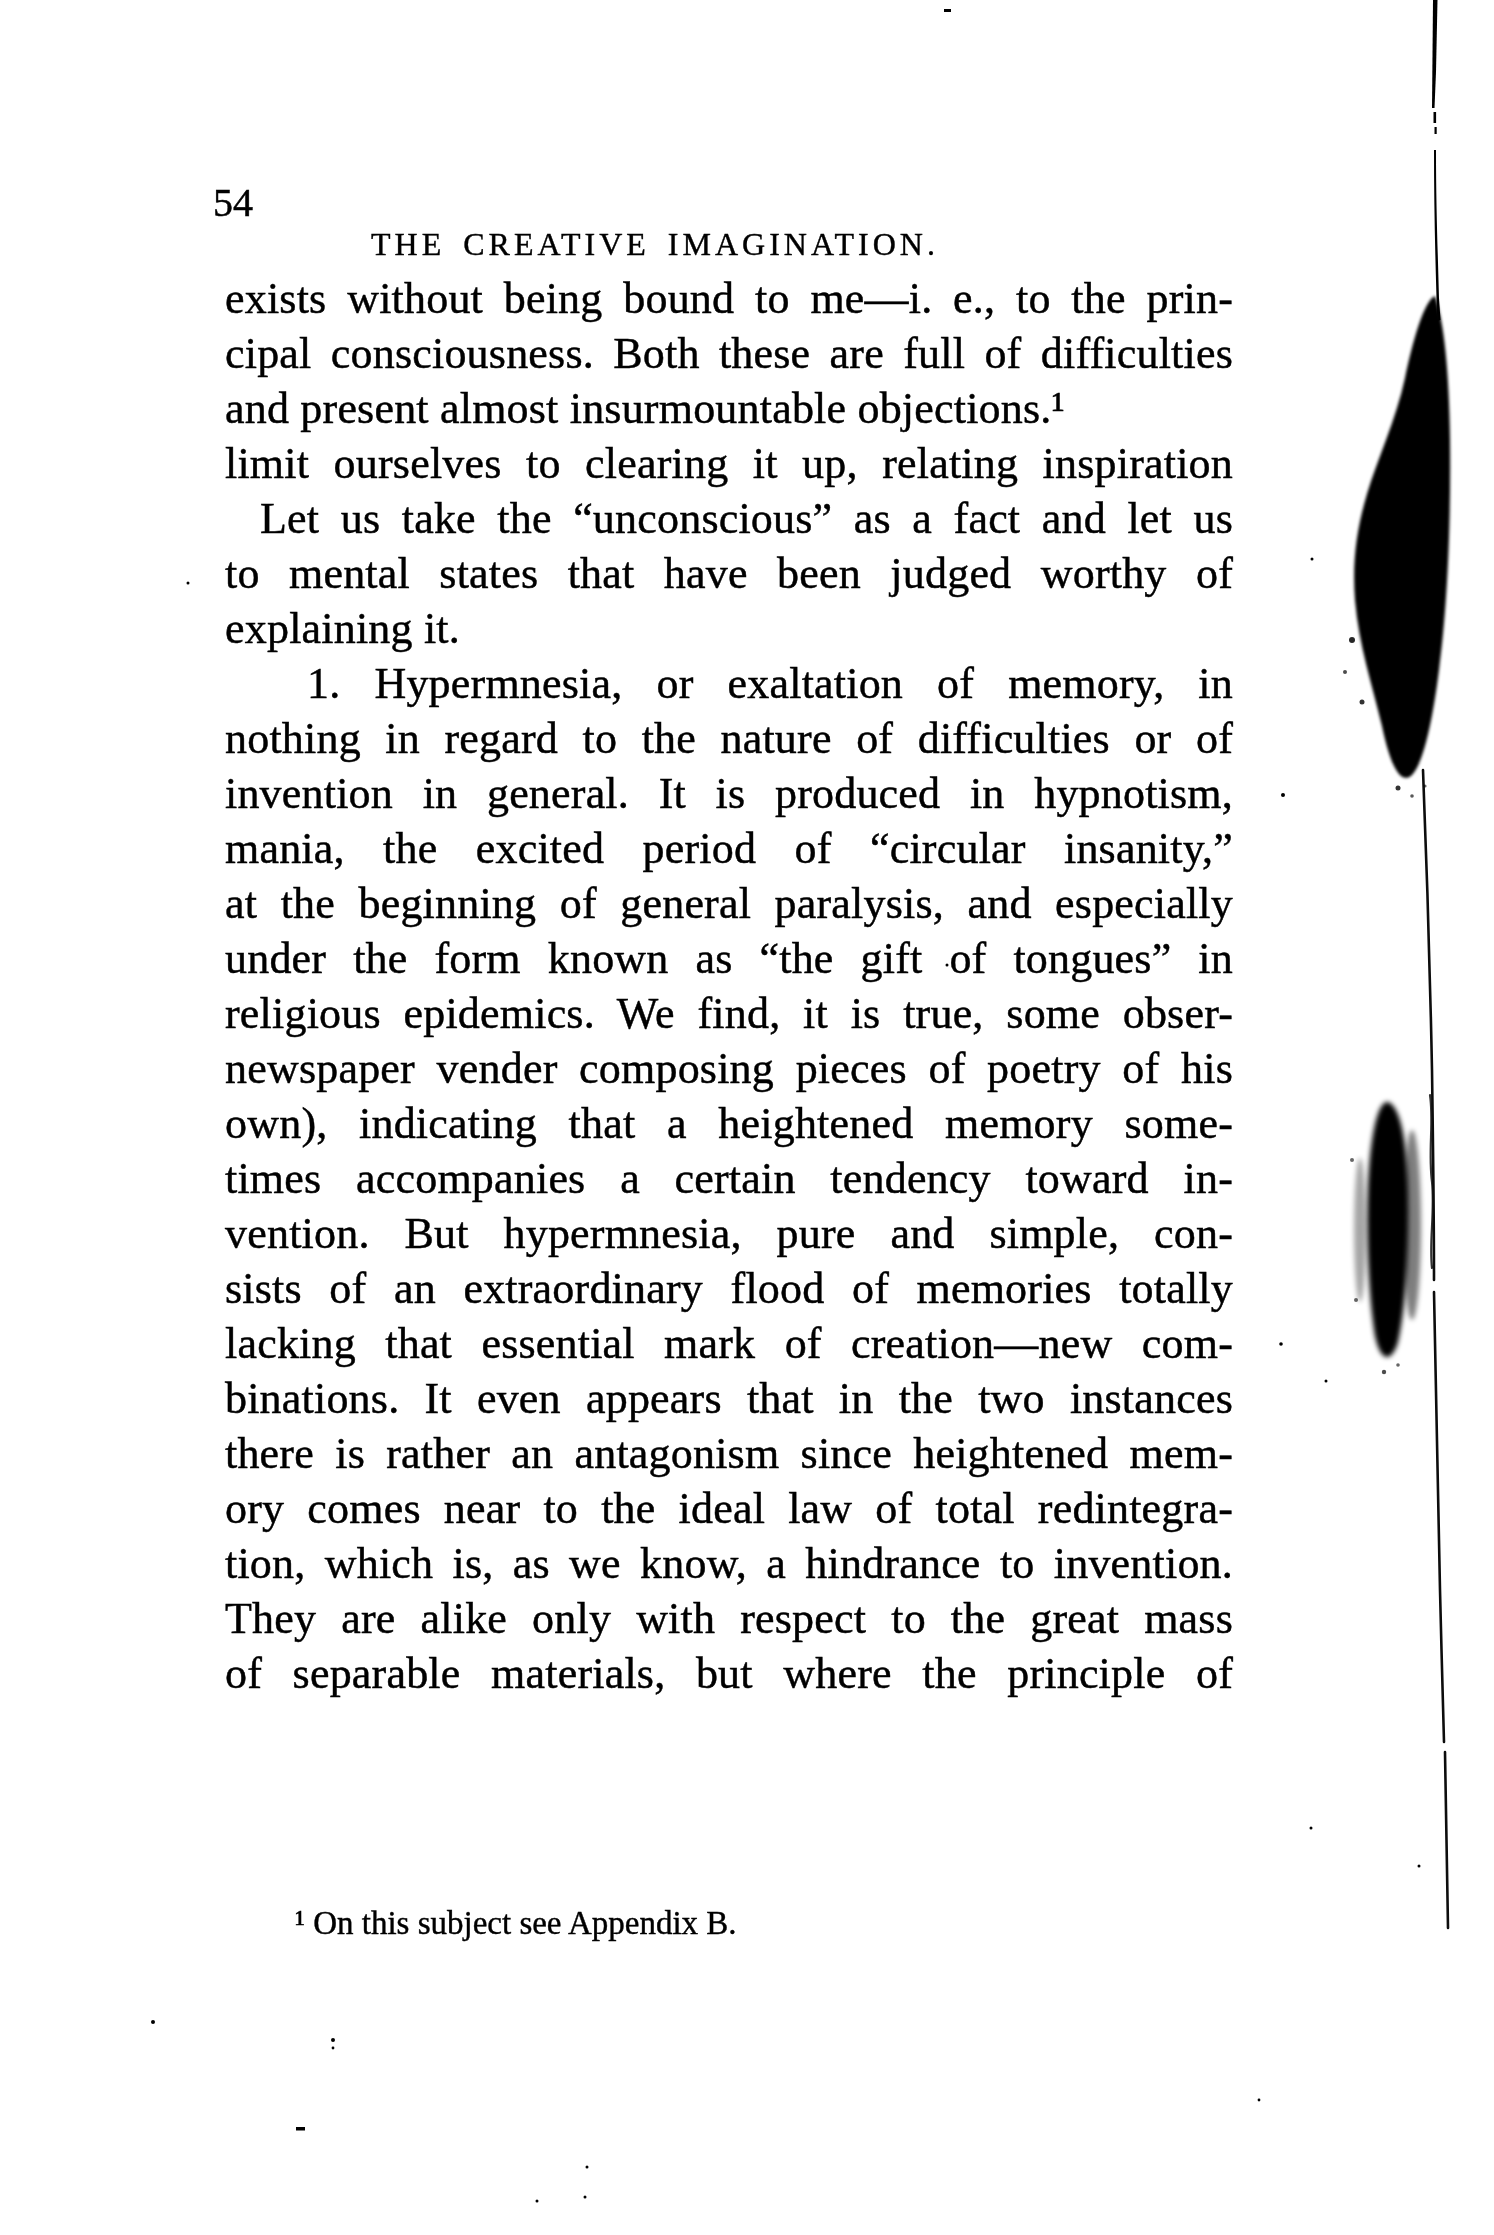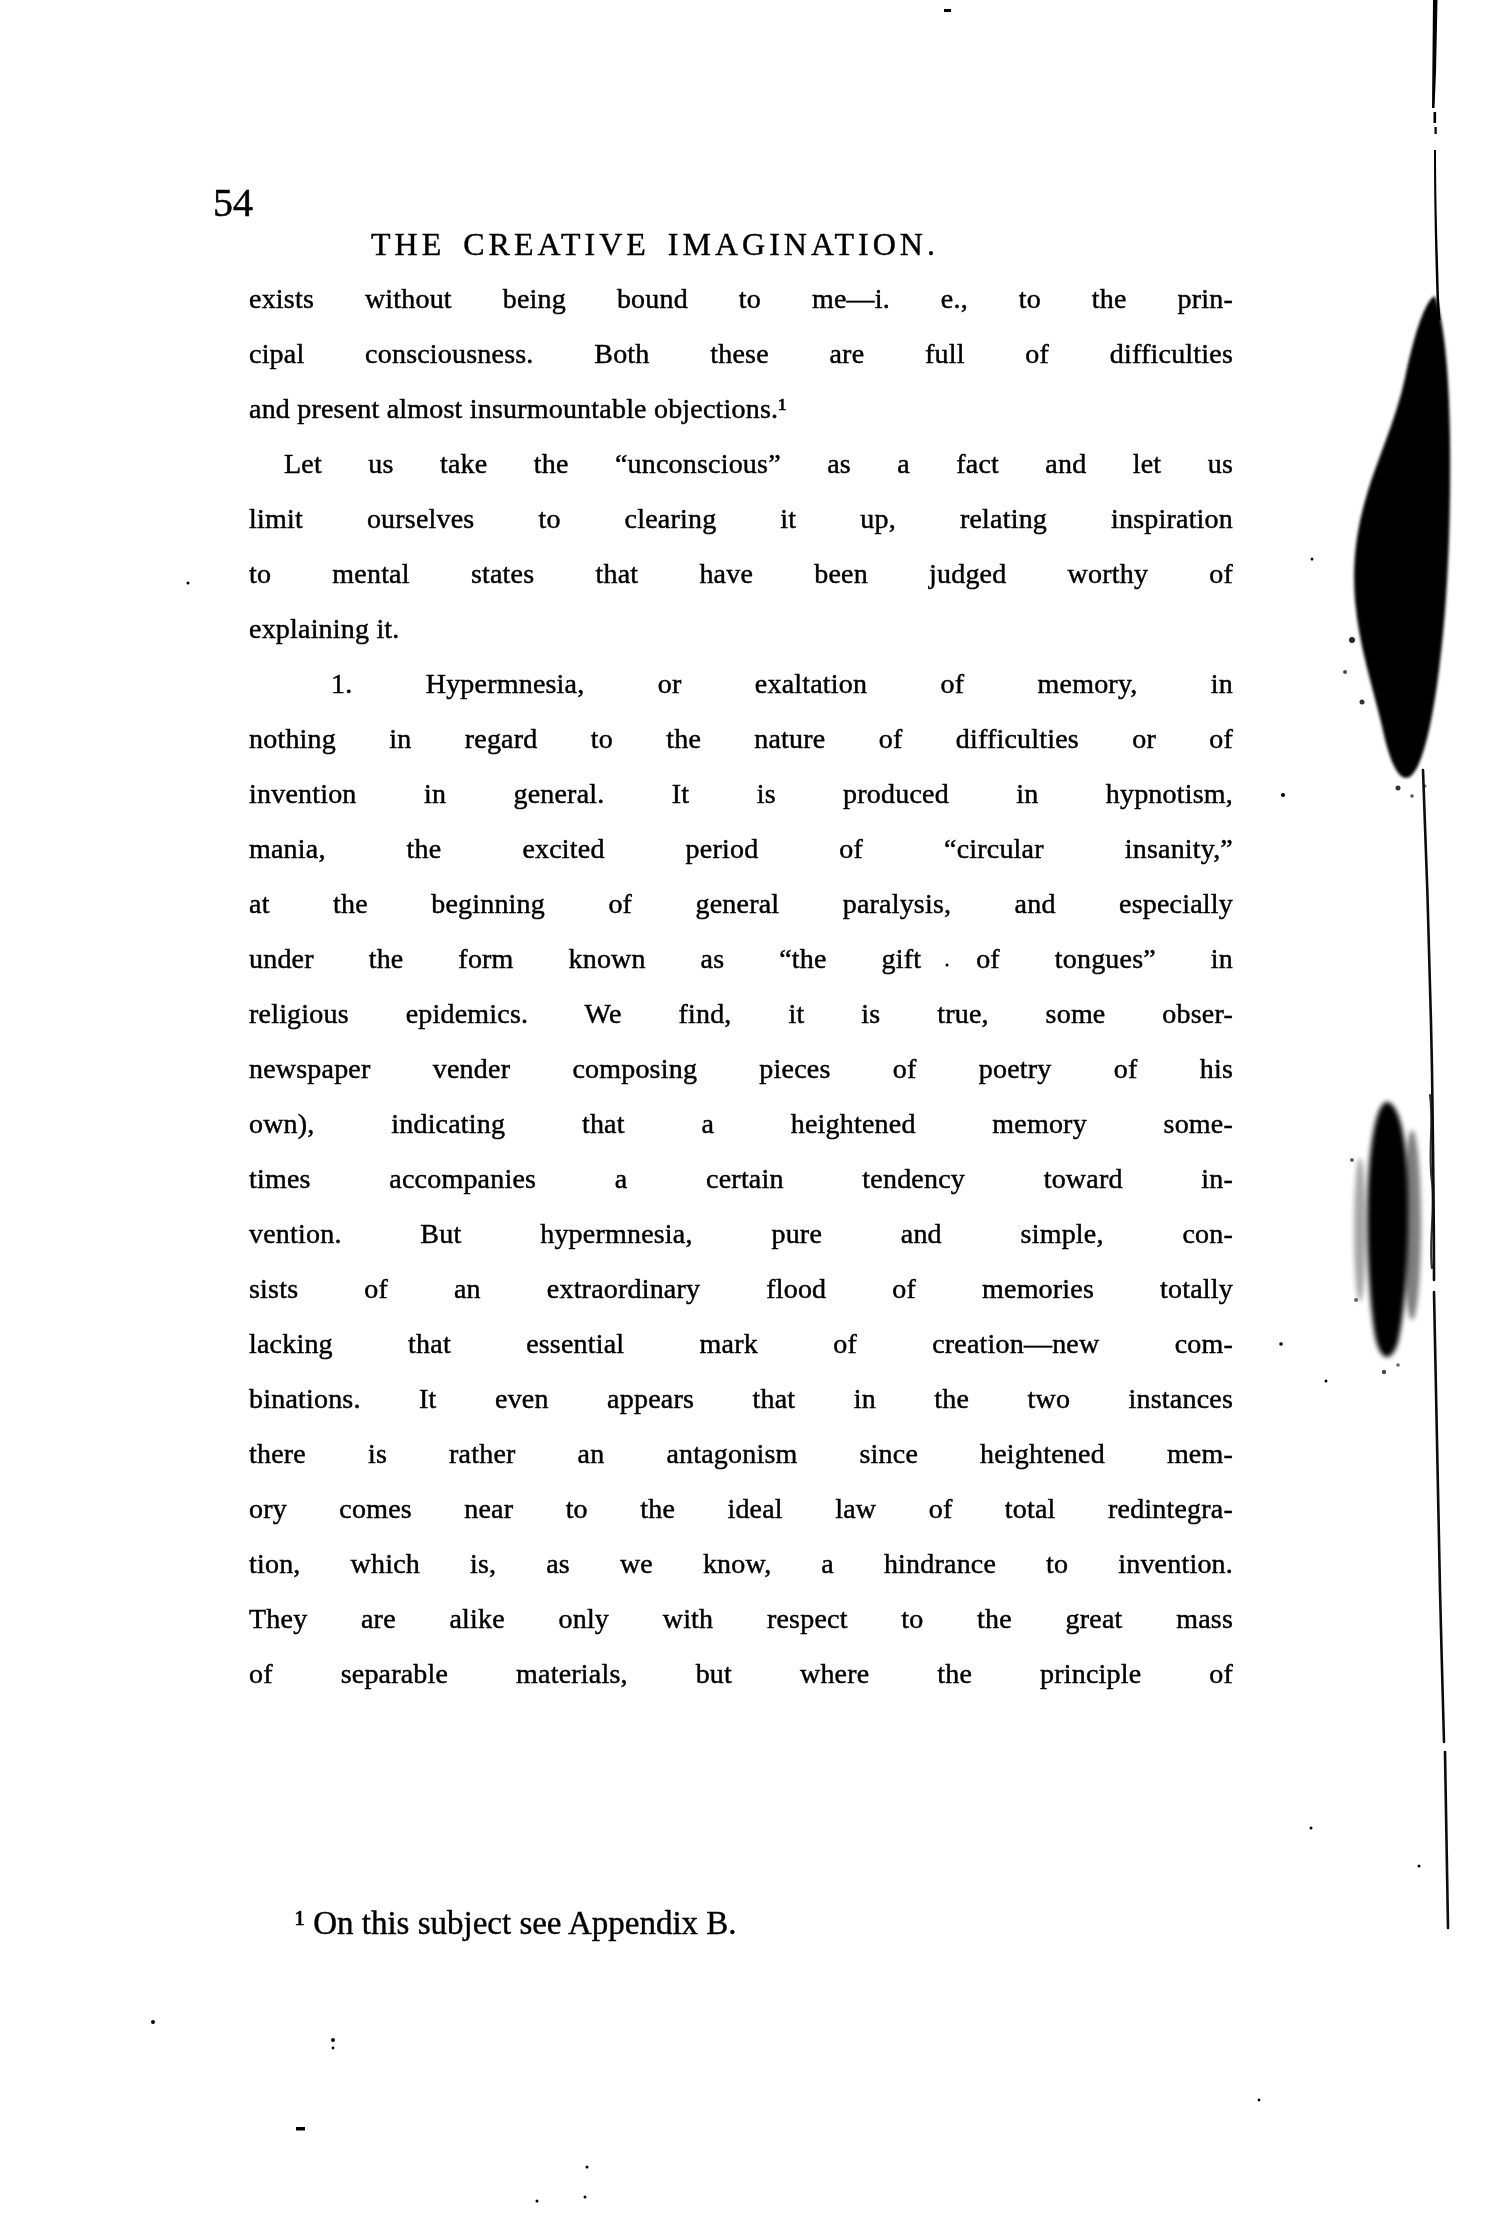--- a/index.html
+++ b/index.html
@@ -36,26 +36,25 @@
   .text-block{
     position:absolute;
     left:225px;
     top:271px;
     width:1008px;
     -webkit-text-stroke:0.45px #000;
   }
   .line{
     height:55px;
     line-height:55px;
-    font-size:28px;
+    font-size:44px;
     white-space:nowrap;
     text-align:justify;
     text-align-last:justify;
     letter-spacing:0.2px;
-    margin-left:24px;
   }
   .line.last{ text-align-last:left; }
   .line.indent{ text-indent:35px; }
   .line.indent-deep{ text-indent:82px; }
   .footnote{
     position:absolute;
     left:225px;
     top:1902px;
     width:1008px;
     font-size:33px;
@@ -75,22 +74,22 @@
 <div class="page">
 
   <div class="pageno">54</div>
 
   <div class="running-title">THE CREATIVE IMAGINATION.</div>
 
   <div class="text-block">
       <div class="line">exists without being bound to me—i. e., to the prin-</div>
       <div class="line">cipal consciousness.  Both these are full of difficulties</div>
       <div class="line last">and present almost insurmountable objections.¹</div>
+      <div class="line">limit ourselves to clearing it up, relating inspiration</div>
       <div class="line indent">Let us take the “unconscious” as a fact and let us</div>
-      <div class="line">limit ourselves to clearing it up, relating inspiration</div>
       <div class="line">to mental states that have been judged worthy of</div>
       <div class="line last">explaining it.</div>
       <div class="line indent-deep">1.  Hypermnesia, or exaltation of memory, in</div>
       <div class="line">nothing in regard to the nature of difficulties or of</div>
       <div class="line">invention in general.  It is produced in hypnotism,</div>
       <div class="line">mania, the excited period of “circular insanity,”</div>
       <div class="line">at the beginning of general paralysis, and especially</div>
       <div class="line">under the form known as “the gift of tongues” in</div>
       <div class="line">religious epidemics.  We find, it is true, some obser-</div>
       <div class="line">newspaper vender composing pieces of poetry of his</div>

